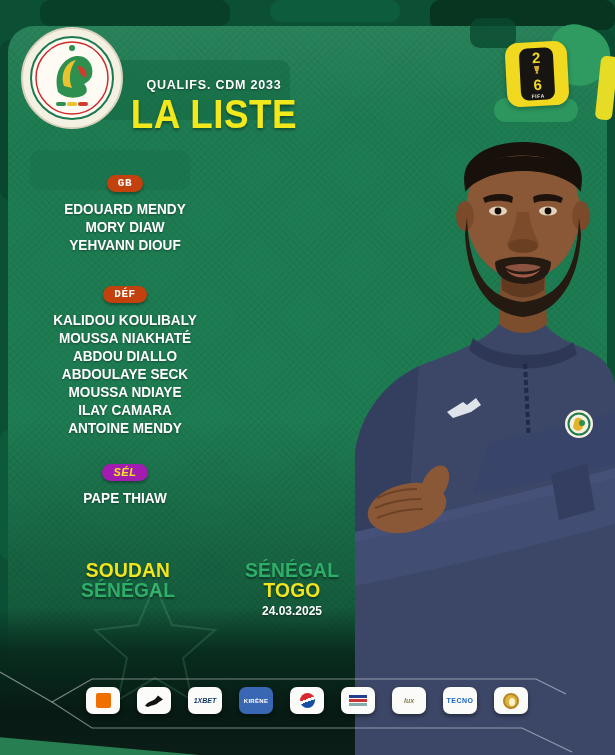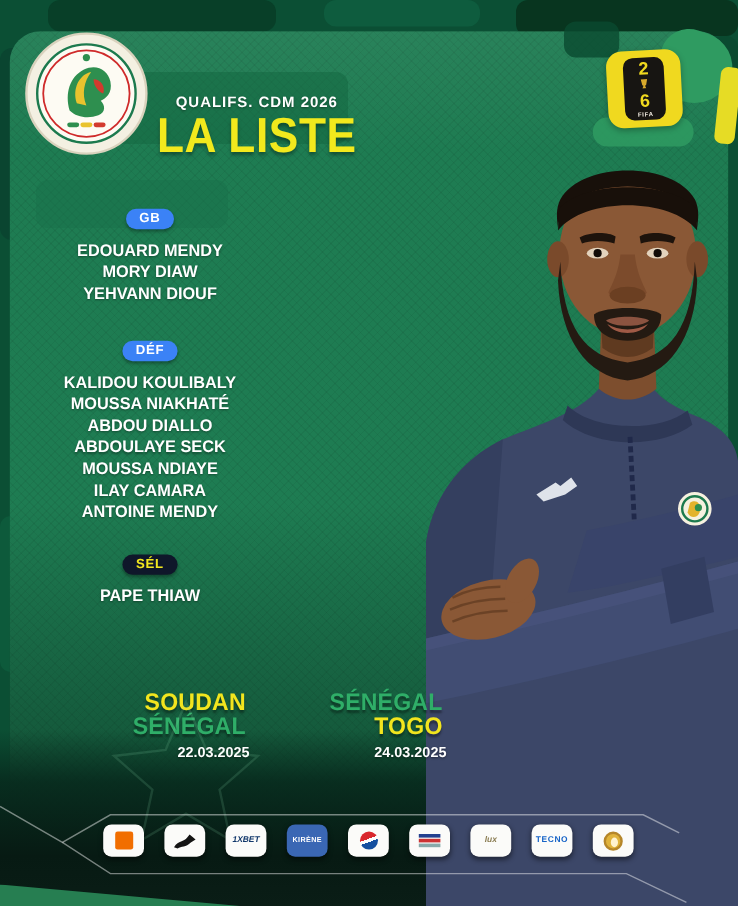--- a/index.html
+++ b/index.html
@@ -29,27 +29,27 @@
     transform:scale(.97,1.08);text-shadow:0 2px 3px rgba(0,0,0,.35);white-space:nowrap;}
   
   .col{position:absolute;top:172px;text-align:center;z-index:6;}
   .col-left{left:40px;width:170px;}
   .col-right{left:222px;width:160px;}
   .section + .section{margin-top:29px;}
   .col-left .section:nth-child(3){margin-top:25px;}
   .pill{display:inline-block;padding:2px 11px 3px;border-radius:10px;
     font-size:11px;font-weight:800;letter-spacing:.6px;color:#fff;
     box-shadow:0 2px 3px rgba(0,0,0,.35);margin-bottom:8px;}
-  .pill.red{background:#3b82f6;}
-  .pill.green{background:#0f172a;color:#f2e71f;}
+  .pill.red{background:#c2410c;font-family:Liberation Mono, monospace;}
+  .pill.green{background:#a21caf;color:#f2e71f;font-style:italic;}
   .pname{font-size:14px;font-weight:800;color:#fff;line-height:18px;
     transform:scaleX(.97);white-space:nowrap;
     text-shadow:0 1px 2px rgba(0,0,0,.4);}
   
-  .match{position:absolute;top:576px;width:160px;text-align:right;z-index:6;}
+  .match{position:absolute;top:560px;width:160px;text-align:center;z-index:6;}
   .match .team{font-size:20px;font-weight:800;line-height:20px;letter-spacing:.2px;
     transform:scaleX(.96);text-shadow:0 2px 2px rgba(0,0,0,.4);white-space:nowrap;}
   .match .date{margin-top:4px;color:#fff;font-size:12px;font-weight:800;
     text-shadow:0 1px 2px rgba(0,0,0,.45);}
   
   .darkband{position:absolute;left:0;top:608px;width:615px;height:147px;z-index:2;
     background:linear-gradient(180deg, rgba(8,46,32,0) 0%, rgba(7,40,28,.88) 30%,
       #071a13 72%, #0a1d16 100%);}
   .green-sliver{position:absolute;left:0;top:734px;width:200px;height:21px;z-index:2;
     background:#2b8f5c;clip-path:polygon(0 15%,100% 100%,0 100%);opacity:.85;}
@@ -180,35 +180,34 @@
 
   <div class="fifa">
     <div class="fifa-core">
       <span class="d">2</span>
       <span class="cup"></span>
       <span class="d">6</span>
       <span class="wm">FIFA</span>
     </div>
   </div>
 
-  <div class="qualifier" style="z-index:6;">QUALIFS. CDM 2026</div>
+  <div class="qualifier" style="z-index:6;">QUALIFS. CDM 2033</div>
   <div class="title" style="z-index:6;">LA LISTE</div>
 
   <div class="col col-left" id="col-left">
       <div class="section"><div class="pill red">GB</div><div class="pname">EDOUARD MENDY</div><div class="pname">MORY DIAW</div><div class="pname">YEHVANN DIOUF</div></div>
       <div class="section"><div class="pill red">DÉF</div><div class="pname">KALIDOU KOULIBALY</div><div class="pname">MOUSSA NIAKHATÉ</div><div class="pname">ABDOU DIALLO</div><div class="pname">ABDOULAYE SECK</div><div class="pname">MOUSSA NDIAYE</div><div class="pname">ILAY CAMARA</div><div class="pname">ANTOINE MENDY</div></div>
       <div class="section"><div class="pill green">SÉL</div><div class="pname">PAPE THIAW</div></div>
     </div>
   <div class="col col-right" id="col-right">
     </div>
 
   <div class="match" style="left:48px;">
     <div class="team" style="color: rgb(242, 229, 30);">SOUDAN</div>
     <div class="team" style="color: rgb(47, 174, 104);">SÉNÉGAL</div>
-    <div class="date">22.03.2025</div>
   </div>
   <div class="match" style="left:212px;">
     <div class="team" style="color: rgb(47, 174, 104);">SÉNÉGAL</div>
     <div class="team" style="color: rgb(242, 229, 30);">TOGO</div>
     <div class="date">24.03.2025</div>
   </div>
 
   <svg class="overlay-lines" width="615" height="755" viewBox="0 0 615 755">
     <path d="M155,585 L172,625 L215,630 L183,658 L192,700 L155,678 L118,700 L127,658 L95,630 L138,625 Z" fill="none" stroke="rgba(150,230,180,0.15)" stroke-width="2"></path>
     <path d="M0,672 L52,702 L92,679 L536,679 L566,694" fill="none" stroke="rgba(255,255,255,0.45)" stroke-width="1.2"></path>

